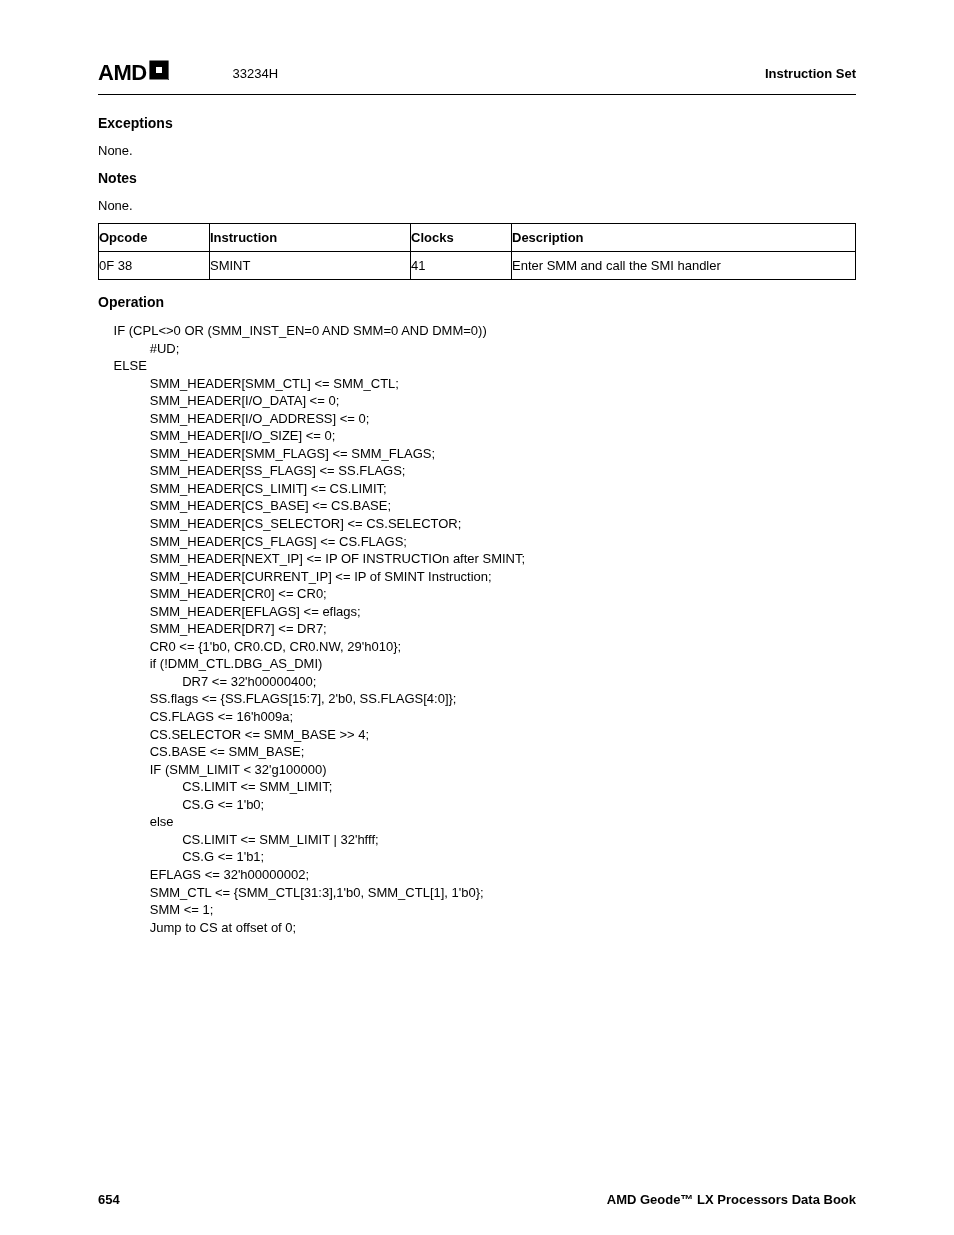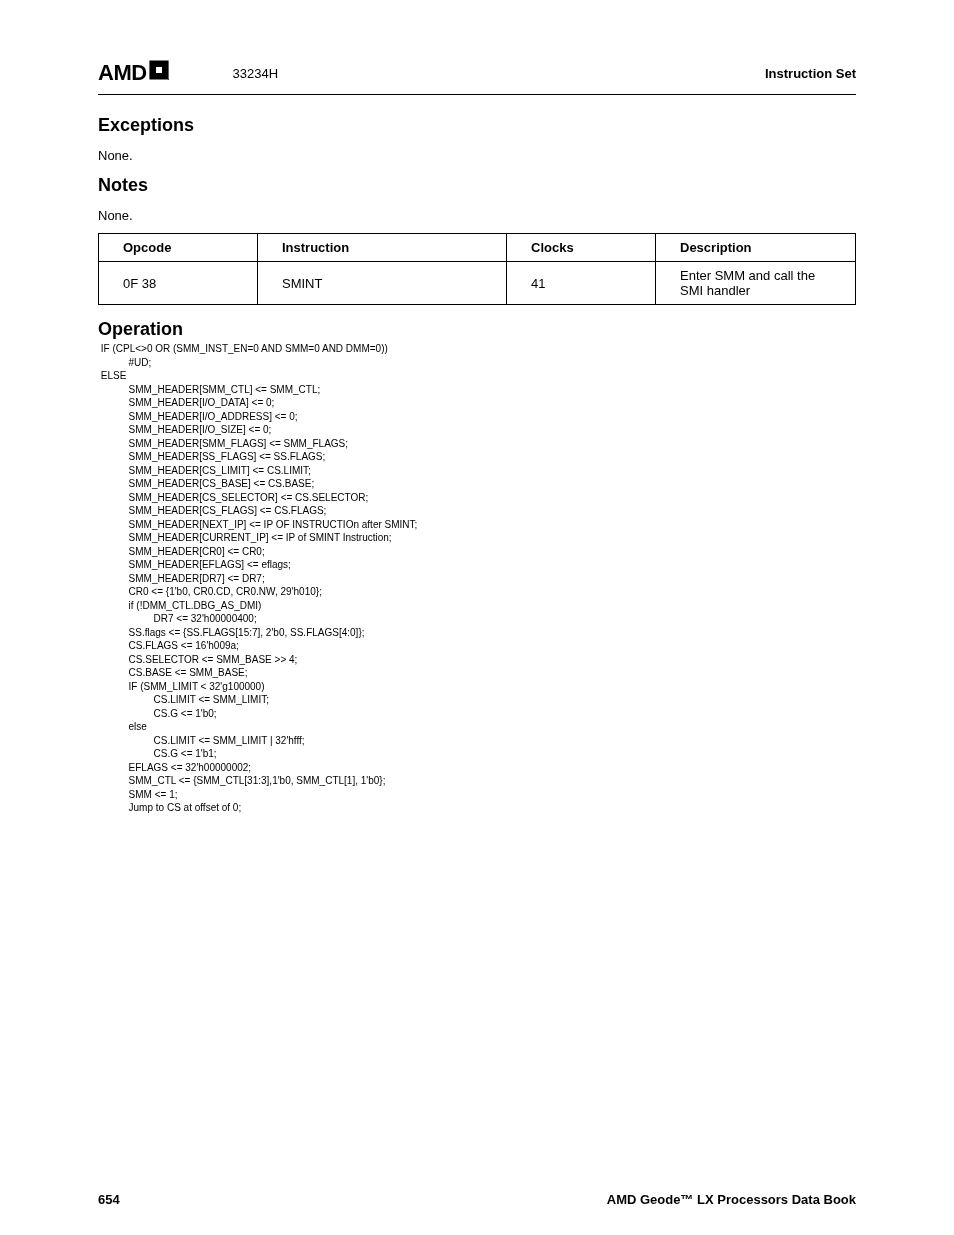--- a/index.html
+++ b/index.html
@@ -41,21 +41,21 @@
     font-size: 13px;
     font-weight: normal;
     margin-left: 64px;
   }
   .header-right {
     font-size: 13px;
     font-weight: bold;
   }
   .sect-heading {
     font-weight: bold;
-    font-size: 18px;
+    font-size: 14px;
     margin: 12px 0 2px 0;
   }
   .body-text {
     font-size: 13px;
     margin: 12px 0 10px 0;
   }
   .sub-heading {
     font-weight: bold;
     font-size: 13px;
     margin: 16px 0 6px 0;
@@ -63,37 +63,37 @@
   .sub-heading .secnum {
     margin-right: 6px;
   }
   table.opcode {
     border-collapse: collapse;
     width: 100%;
     margin-bottom: 14px;
   }
   table.opcode th, table.opcode td {
     border: 1px solid #000;
-    padding: 6px 24px;
+    padding: 6px 0;
     text-align: left;
     font-size: 13px;
   }
   table.opcode th {
     font-weight: bold;
   }
   .col-opcode { width: 110px; }
   .col-instr  { width: 200px; }
   .col-clocks { width: 100px; }
 
   .op-block {
     font-family: Arial, Helvetica, sans-serif;
-    font-size: 10px;
+    font-size: 13px;
     line-height: 1.35;
     white-space: pre;
-    margin: 0;
+    margin: 12px;
   }
   .footer {
     position: absolute;
     bottom: 28px;
     left: 98px;
     right: 98px;
     display: flex;
     justify-content: space-between;
     font-size: 13px;
     font-weight: bold;

